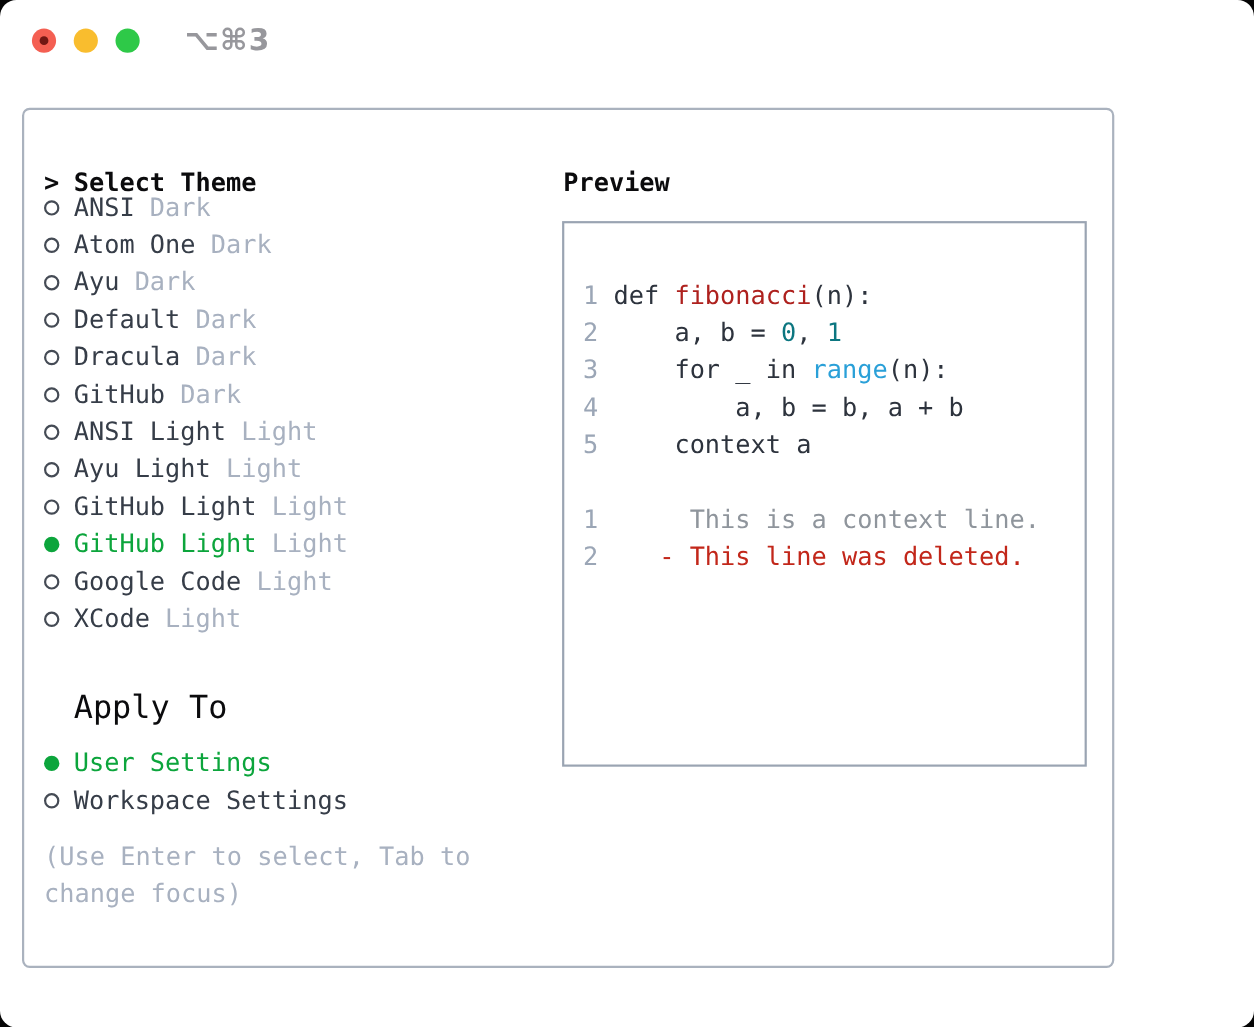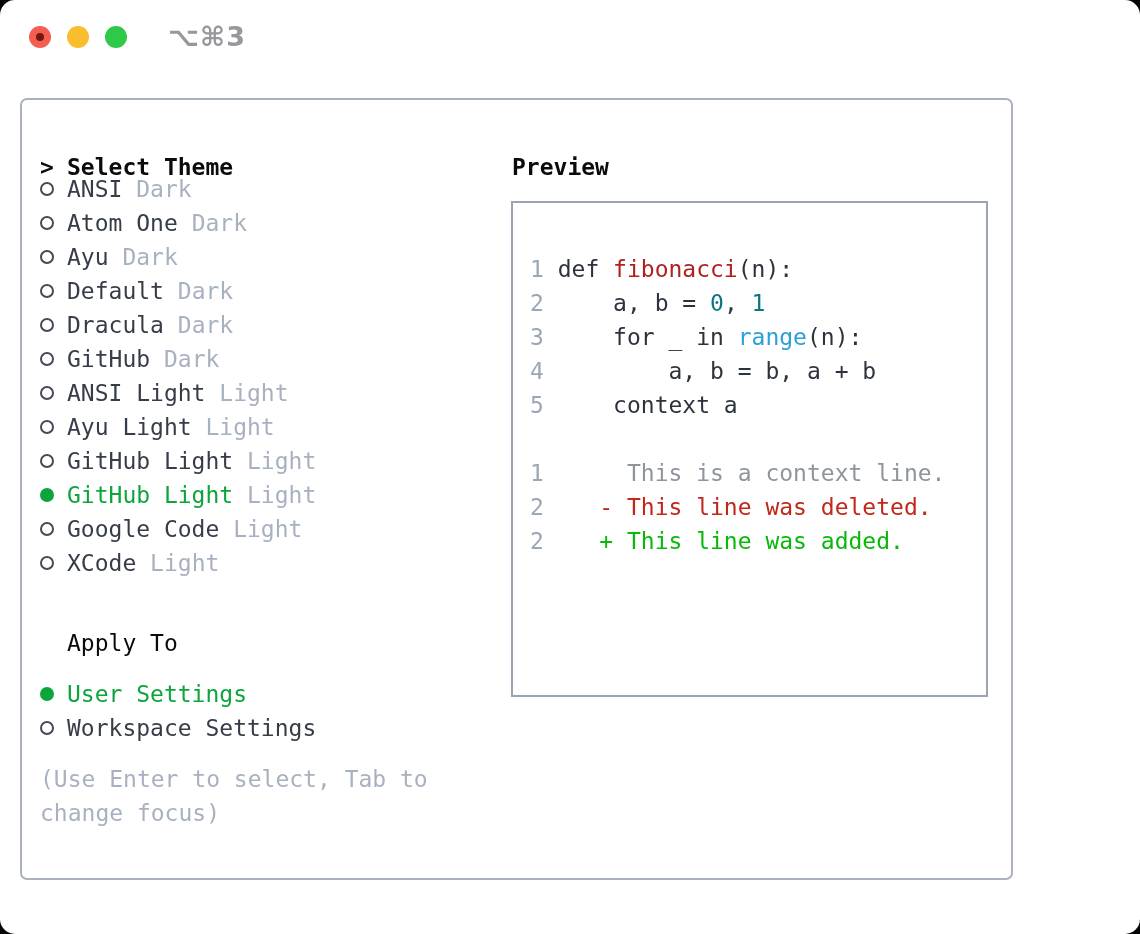--- a/index.html
+++ b/index.html
@@ -27,21 +27,21 @@
   
   .panel {
     position:absolute; left:20px; top:98px; width:993px; height:782px;
     background:#fff; border:2px solid var(--panel-border); border-radius:7px;
   }
   .row { height:34px; line-height:34px; font-size:23px; display:flex; align-items:center; white-space:pre; }
   .abs { position:absolute; left:18px; }
   .marker { width:27px; flex:0 0 27px; display:flex; align-items:center; }
   .prefix { color:var(--heading-text); font-weight:bold; font-size:23px; }
   .heading { color:var(--heading-text); font-weight:bold; font-size:23px; white-space:pre; }
-  .subheading { color:var(--heading-text); font-size:23px; white-space:pre; }
+  .subheading { color:var(--heading-text); font-size:29px; white-space:pre; }
   .circle { width:14px; height:14px; border-radius:50%; border:2px solid #454b55; }
   .circle.sel { background:var(--accent-green); border:none; }
   .item-label { color:var(--item-text); }
   .item-label.sel { color:var(--accent-green); }
   .tag { color:var(--muted); margin-left:1ch; }
   .hint { color:var(--muted); }
   
   .preview-heading-row { position:absolute; left:478px; top:50px;margin-left:12px; }
   .preview-box {
     position:absolute; left:489px; top:101px; width:477px; height:496px;
@@ -113,17 +113,16 @@
 
     <div class="preview-box">
         <div class="code-row"><span class="gutter">1 </span><span class="tk-code">def </span><span class="tk-func">fibonacci</span><span class="tk-code">(n):</span></div>
         <div class="code-row"><span class="gutter">2 </span><span class="tk-code">    a, b = </span><span class="tk-num">0</span><span class="tk-code">, </span><span class="tk-num">1</span></div>
         <div class="code-row"><span class="gutter">3 </span><span class="tk-code">    for _ in </span><span class="tk-builtin">range</span><span class="tk-code">(n):</span></div>
         <div class="code-row"><span class="gutter">4 </span><span class="tk-code">        a, b = b, a + b</span></div>
         <div class="code-row"><span class="gutter">5 </span><span class="tk-code">    context a</span></div>
         <div class="code-row"><span class="gutter">  </span></div>
         <div class="code-row"><span class="gutter">1 </span><span class="tk-ctx">     This is a context line.</span></div>
         <div class="code-row"><span class="gutter">2 </span><span class="tk-code">   </span><span class="tk-del">- This line was deleted.</span></div>
-        <div class="code-row"><span class="gutter">2 </span><span class="tk-code">   </span><span class="tk-add">+ This line was added.</span></div>
       </div>
 
   </div>
 </div>
 
 </body></html>

